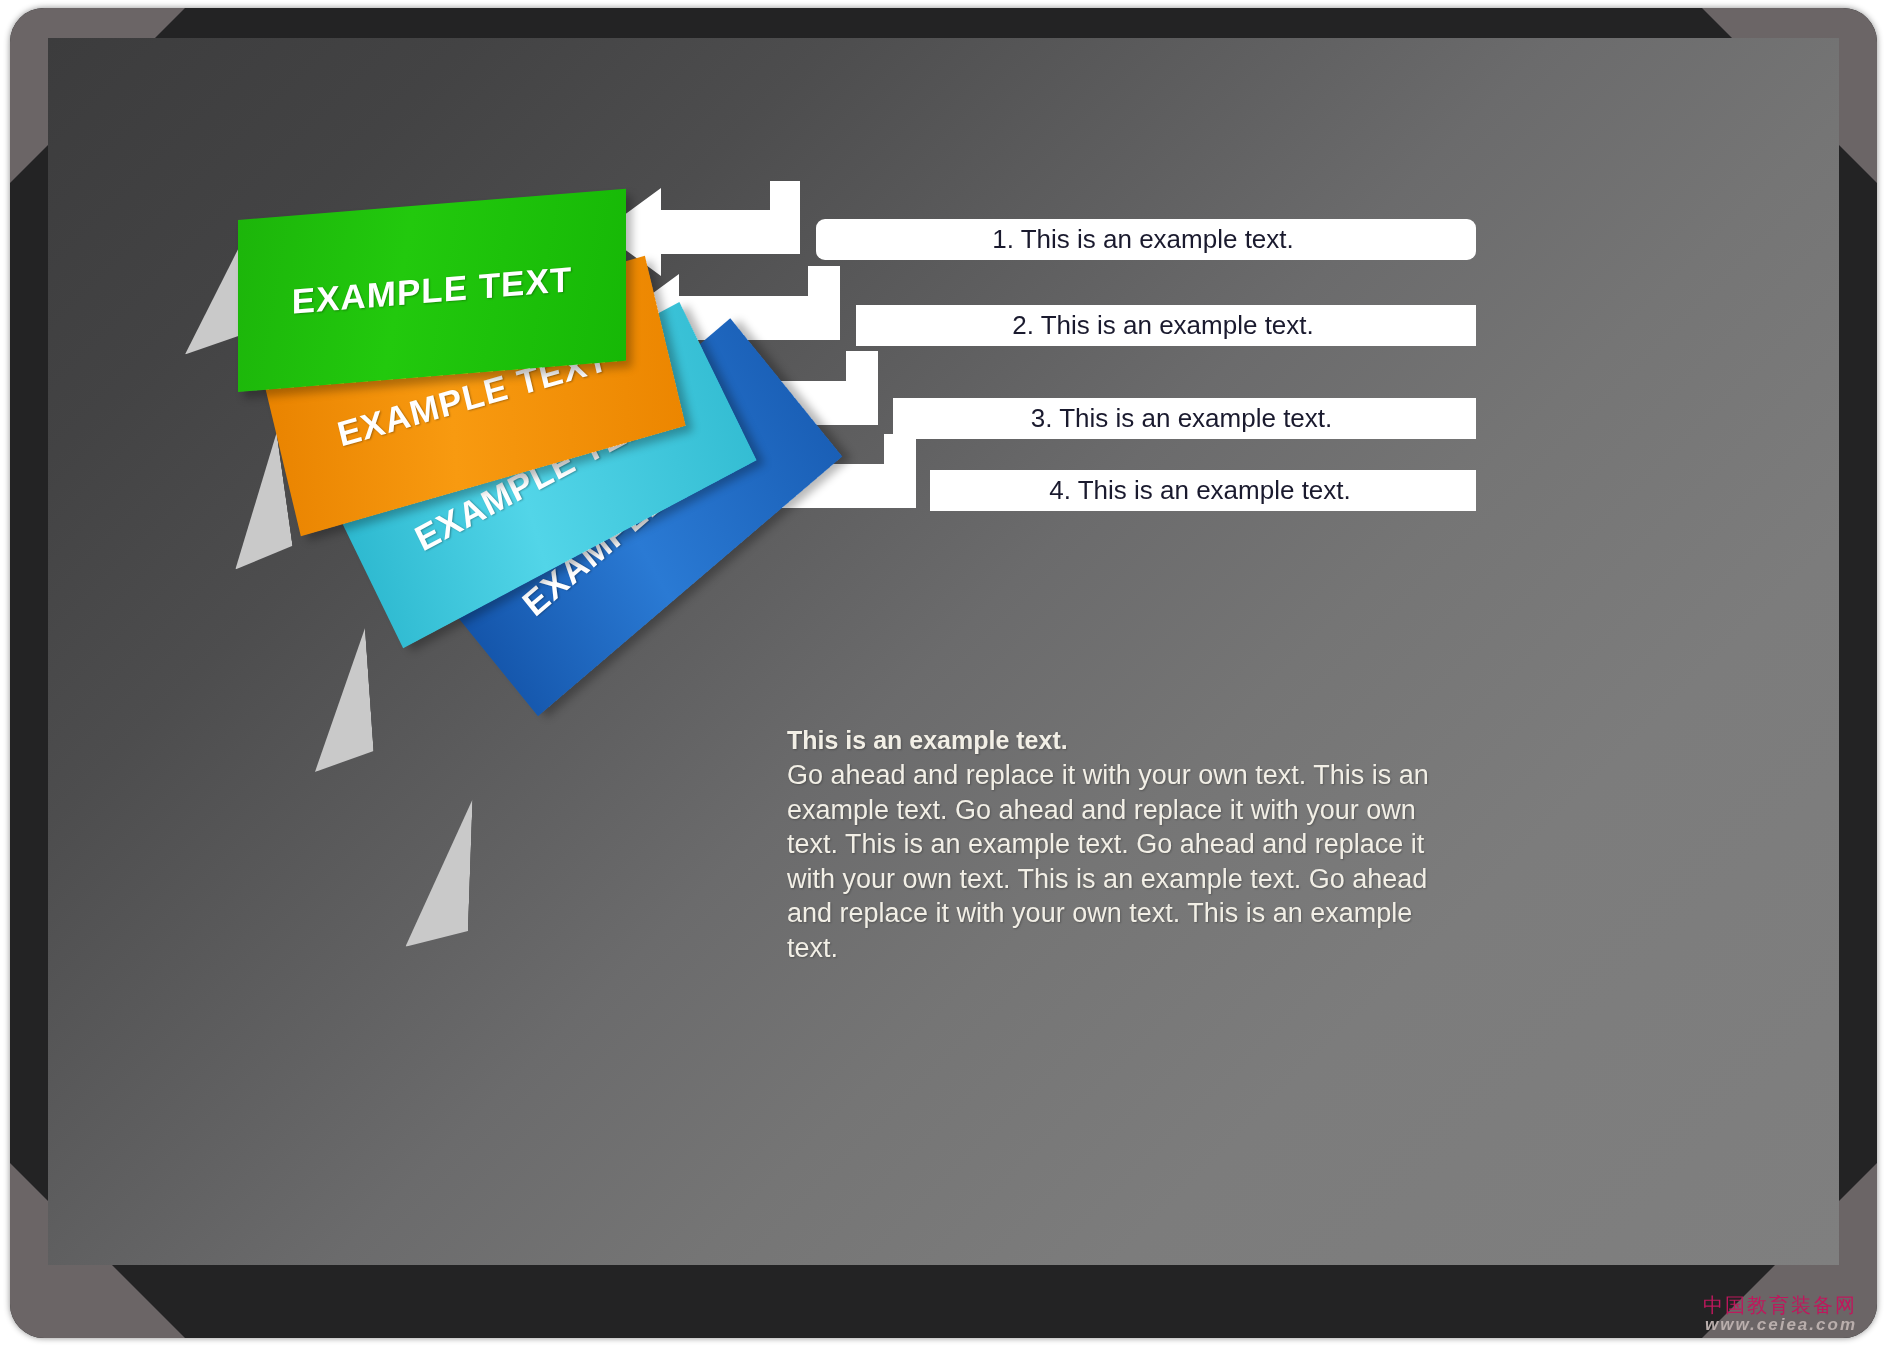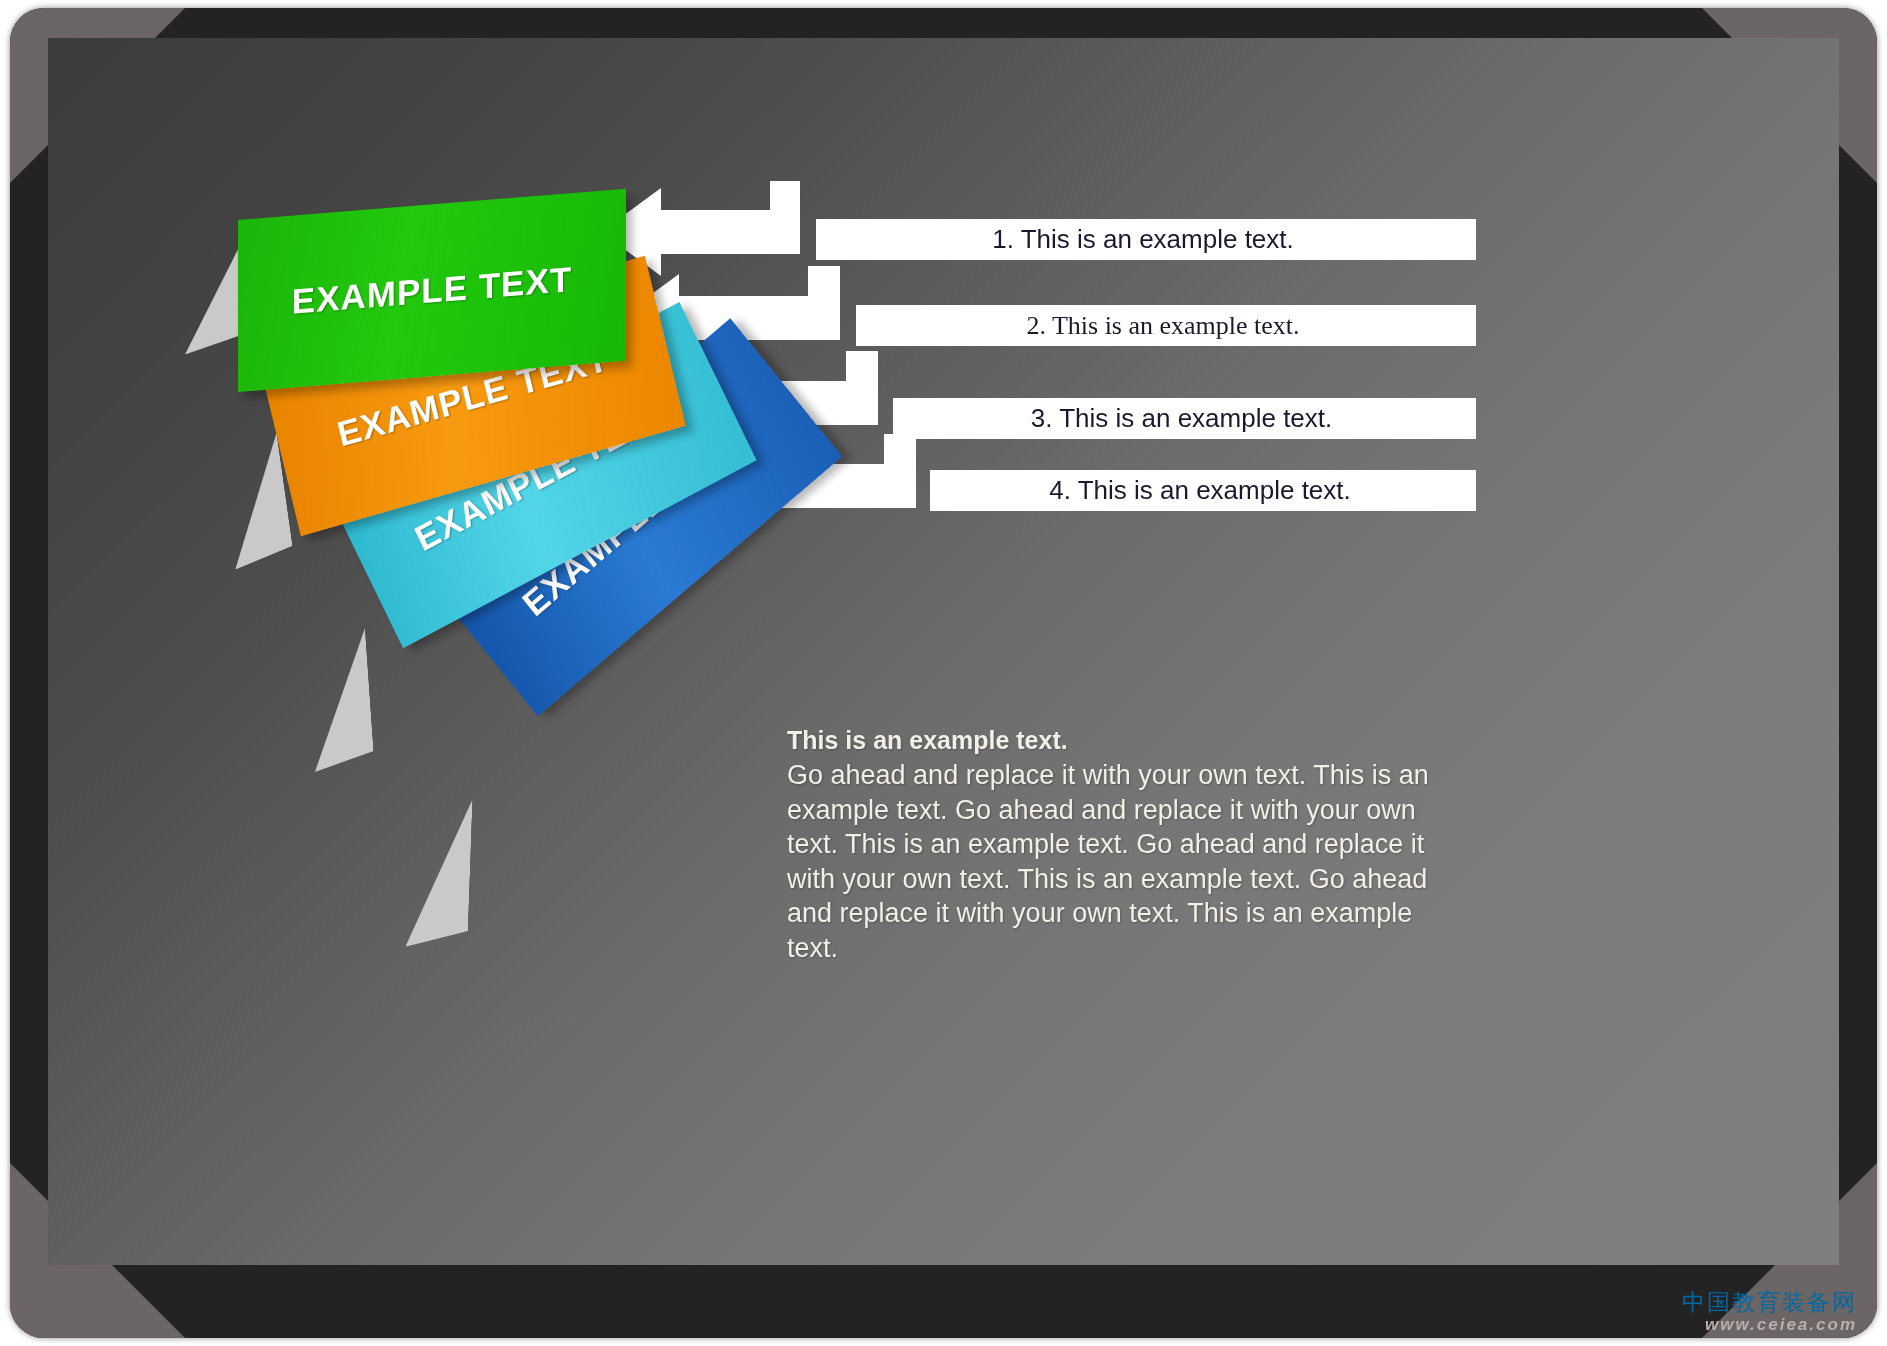--- a/index.html
+++ b/index.html
@@ -188,22 +188,22 @@
     z-index: 16;
   }
   .callout-text {
     color: #1a1a2e;
     font-size: 26px;
     width: 100%;
     text-align: center;
     white-space: nowrap;
     padding-right: 6px;
   }
-  .co1 { left: 768px; top: 181px;  width: 660px; }
-  .co2 { left: 808px; top: 267px;  width: 620px; font-family: Liberation Serif, serif; }
+  .co1 { left: 768px; top: 181px;  width: 660px; border-radius: 9px; }
+  .co2 { left: 808px; top: 267px;  width: 620px; }
   .co3 { left: 845px; top: 351px;  width: 583px; margin-top: 9px; }
   .co4 { left: 882px; top: 432px;  width: 546px; }
 
   
   .bodyblock {
     position: absolute;
     left: 739px; top: 688px;
     width: 650px;
     z-index: 16;
   }
@@ -223,23 +223,23 @@
 
   
   .watermark {
     position: absolute;
     right: 30px; bottom: 12px;
     text-align: right;
     z-index: 40;
     line-height: 1.05;
   }
   .wm-cn {
-    color: #0369a1;
-    font-size: 23px;
-    font-family: Liberation Mono, monospace;
+    color: #be185d;
+    font-size: 20px;
+    font-family: Liberation Serif, serif;
     letter-spacing: 2px;
   }
   .wm-url {
     color: #b9aeac;
     font-size: 17px;
     font-style: italic;
     font-weight: bold;
     letter-spacing: 2px;
   }
 </style>

